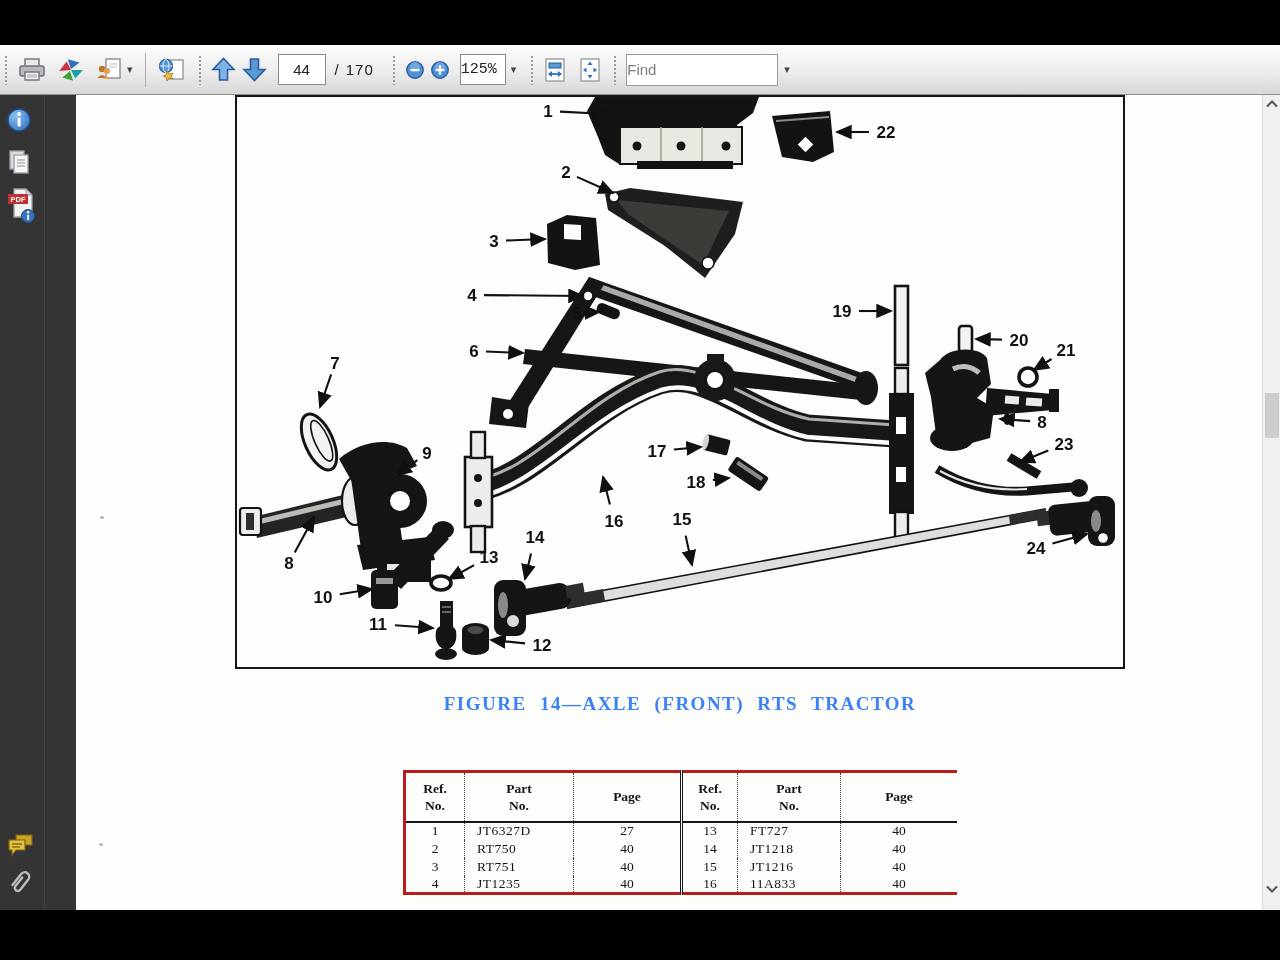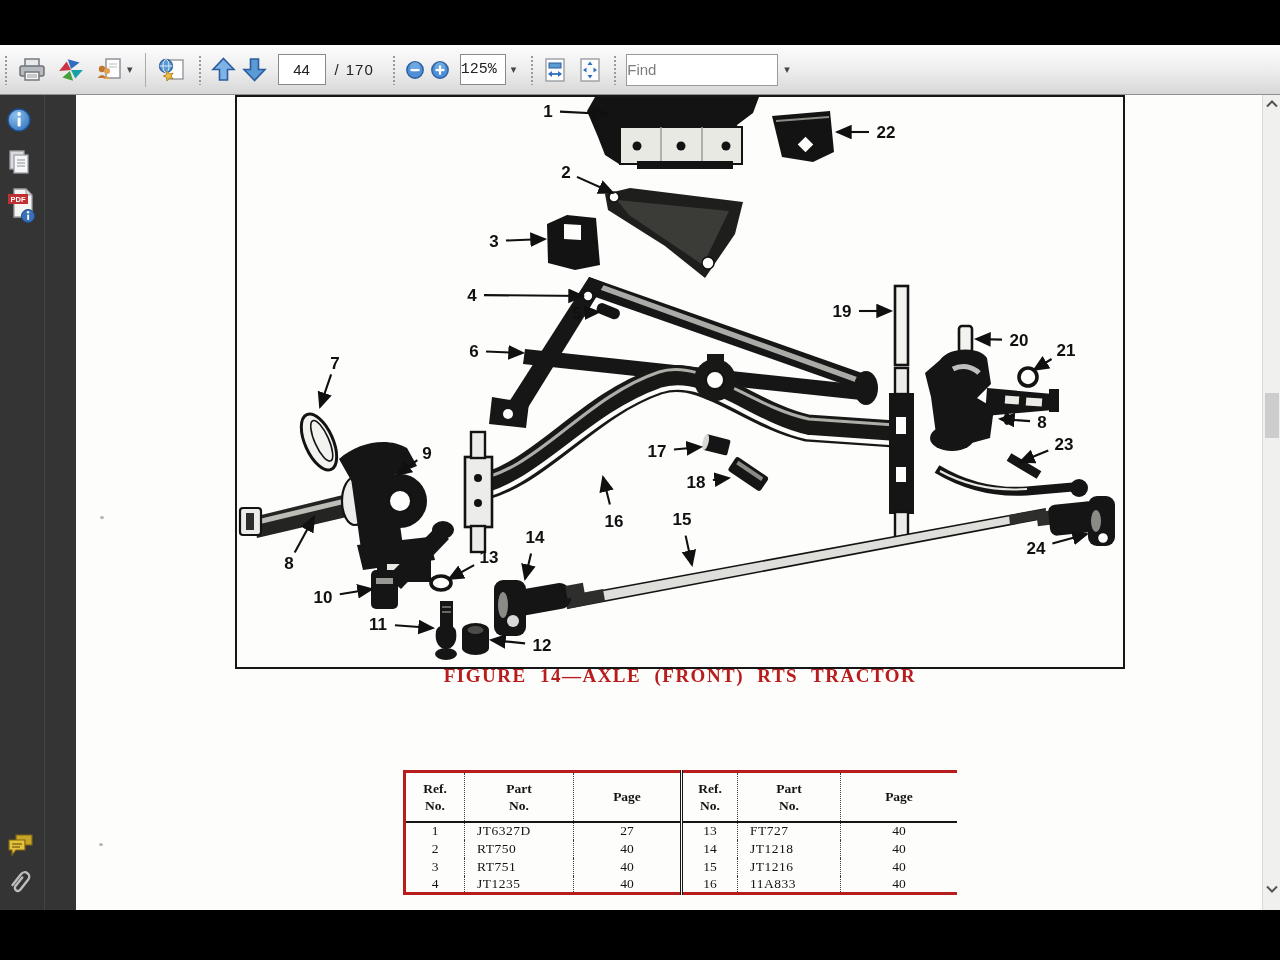--- a/index.html
+++ b/index.html
@@ -50,23 +50,23 @@
 
   .scrollbar { position:absolute; right:0; top:0; width:18px; height:815px; background:#f0f0ee; border-left:1px solid #d9d9d9; }
   .scroll-btn { position:absolute; left:0; width:18px; height:18px; display:flex; align-items:center; justify-content:center; }
   .scroll-thumb { position:absolute; left:2px; top:298px; width:14px; height:45px; background:#cdcdcd; }
 
   
   .figure-box { position:absolute; left:159px; top:0; width:890px; height:574px;
                 border:2px solid #161616; background:#fdfdfc; }
   .speck { position:absolute; border-radius:50%; background:#b5b5ad; }
 
-  .fig-caption { position:absolute; left:159px; top:570px; width:890px; text-align:center;
+  .fig-caption { position:absolute; left:159px; top:598px; width:890px; text-align:center;
                  font-family:"Liberation Serif", serif; font-weight:bold; font-size:19px;
-                 letter-spacing:1.5px; word-spacing:7px; color:#b91c1c; }
+                 letter-spacing:1.5px; word-spacing:7px; color:#3b82f6; }
 
   .parts-table-wrap { position:absolute; left:327px; top:675px; width:554px; height:140px; overflow:hidden; }
   table.parts { width:554px; border-collapse:collapse; table-layout:fixed;
                 font-family:"Liberation Serif", serif; color:#141414; }
   table.parts { border:3px solid #b91c1c; }
   table.parts th { font-size:13.5px; font-weight:bold; white-space:pre-line; line-height:1.25;
                    padding:8px 2px 6px 2px; border-bottom:2px solid #161616; vertical-align:middle; }
   table.parts td { font-size:13.5px; height:18px; padding:0 2px; vertical-align:middle; }
   .cl { border-left:1px dotted #3c3c3c; }
   .cdbl { border-left:3px double #161616; }

